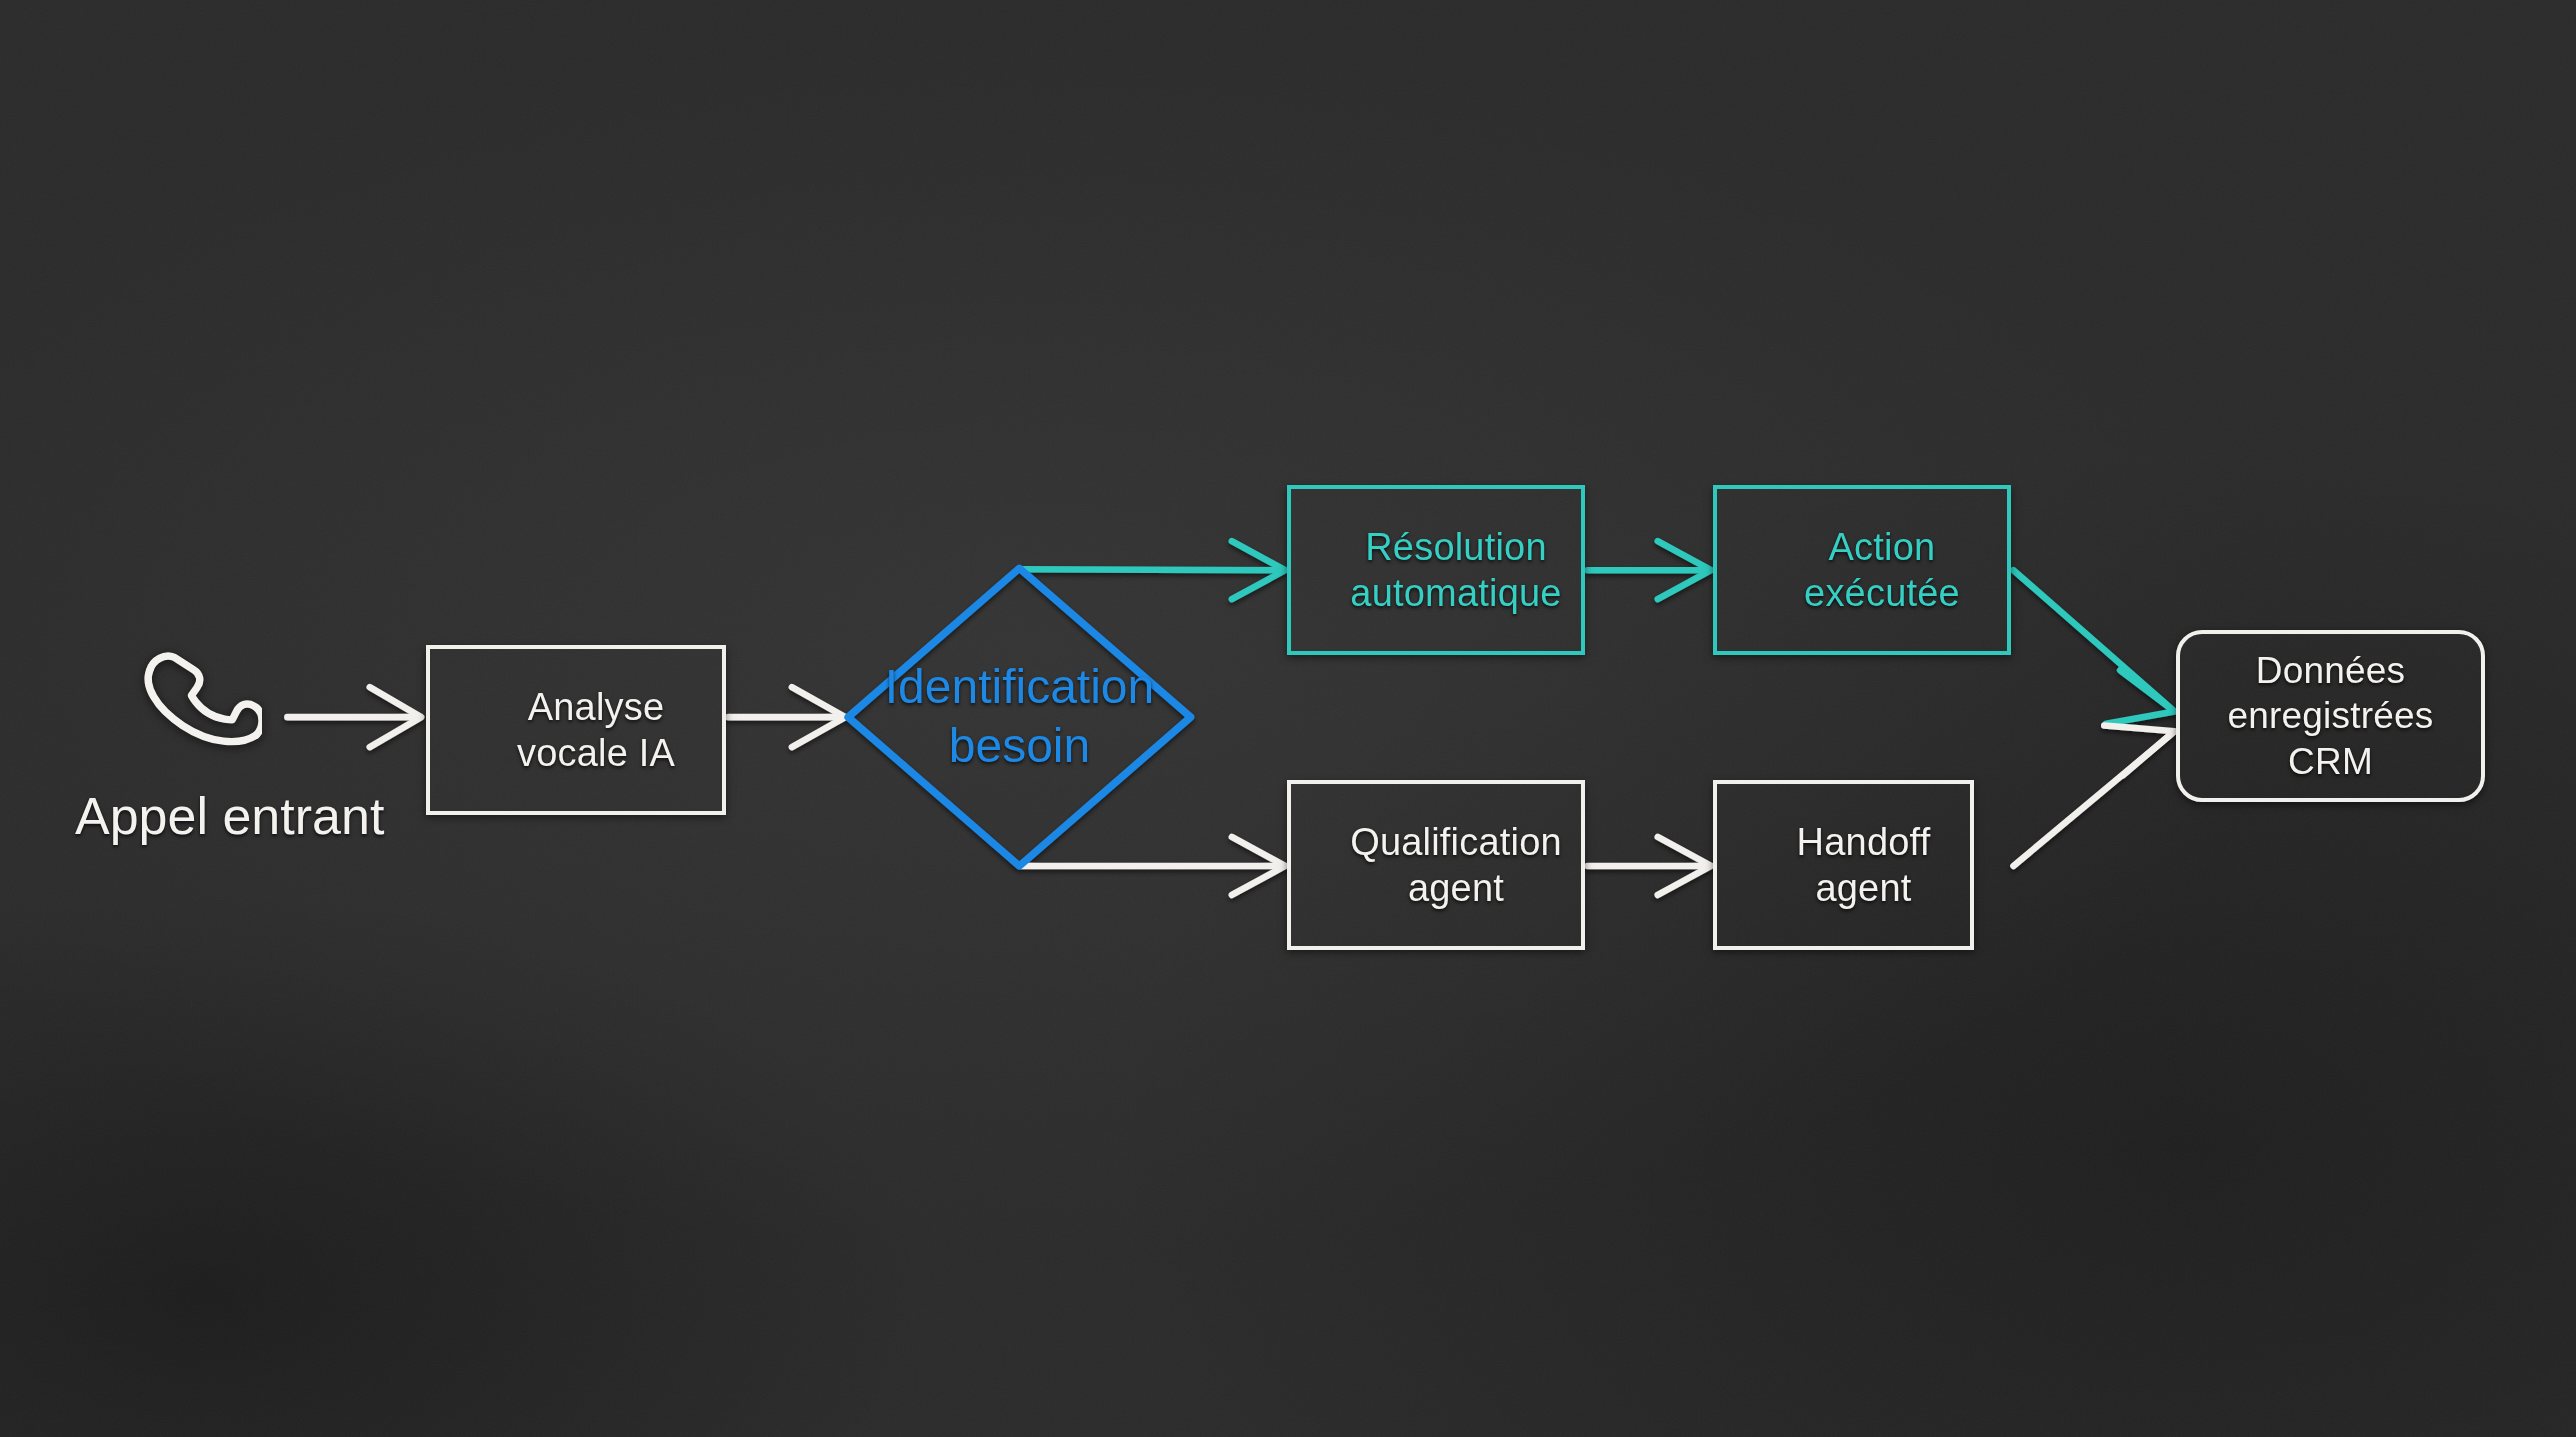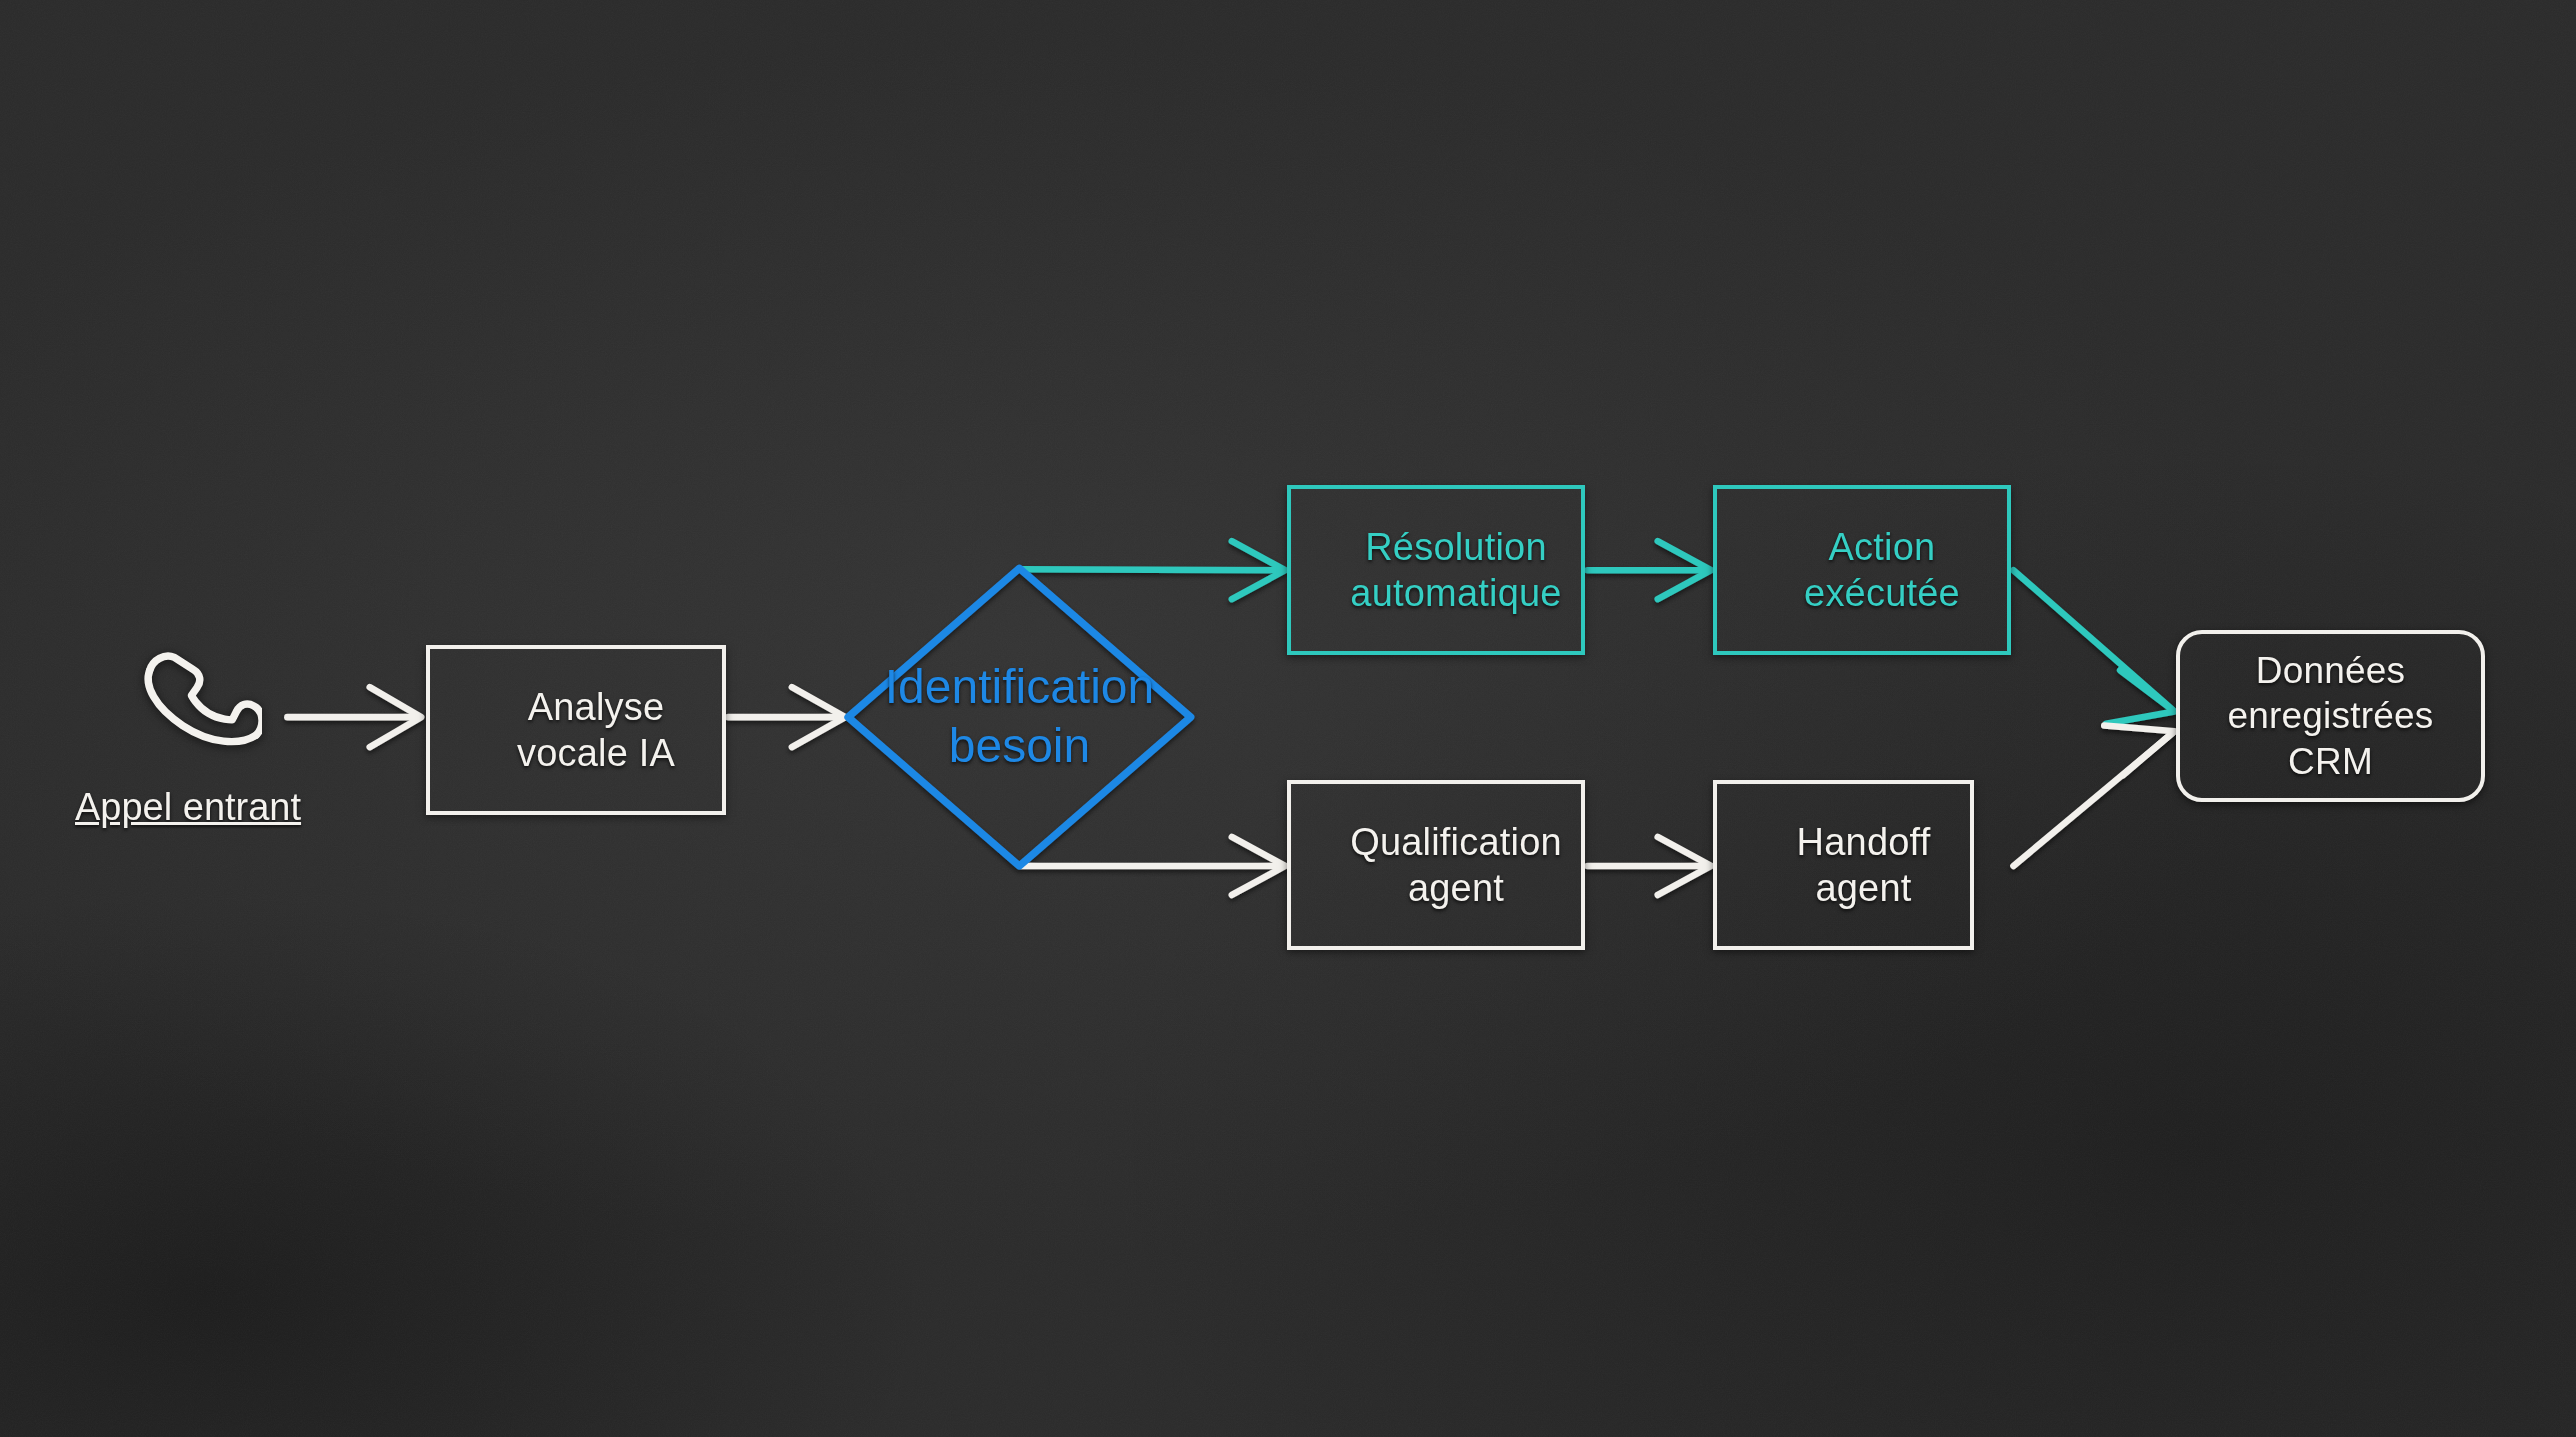--- a/index.html
+++ b/index.html
@@ -72,24 +72,23 @@
     line-height: 1.22;
     text-shadow: 0 1.9px 3.7px rgba(0,0,0,0.7);
   }
   #phone-icon {
     position: absolute;
     filter: drop-shadow(0 2.8px 4.7px rgba(0,0,0,0.6));
   }
   #source-label {
     position: absolute;
     color: #f4f2ee;
-    font-size: 38px;
+    font-size: 52px;
     text-shadow: 0 1.9px 3.7px rgba(0,0,0,0.75);
     white-space: nowrap;
-    text-decoration: underline;
   }
 </style>
 </head>
 <body>
 
 <div id="stage">
 
   <svg id="noise" width="2576" height="1438" aria-hidden="true" viewBox="0 0 2752 1536">
     <defs>
       <filter id="grain">

